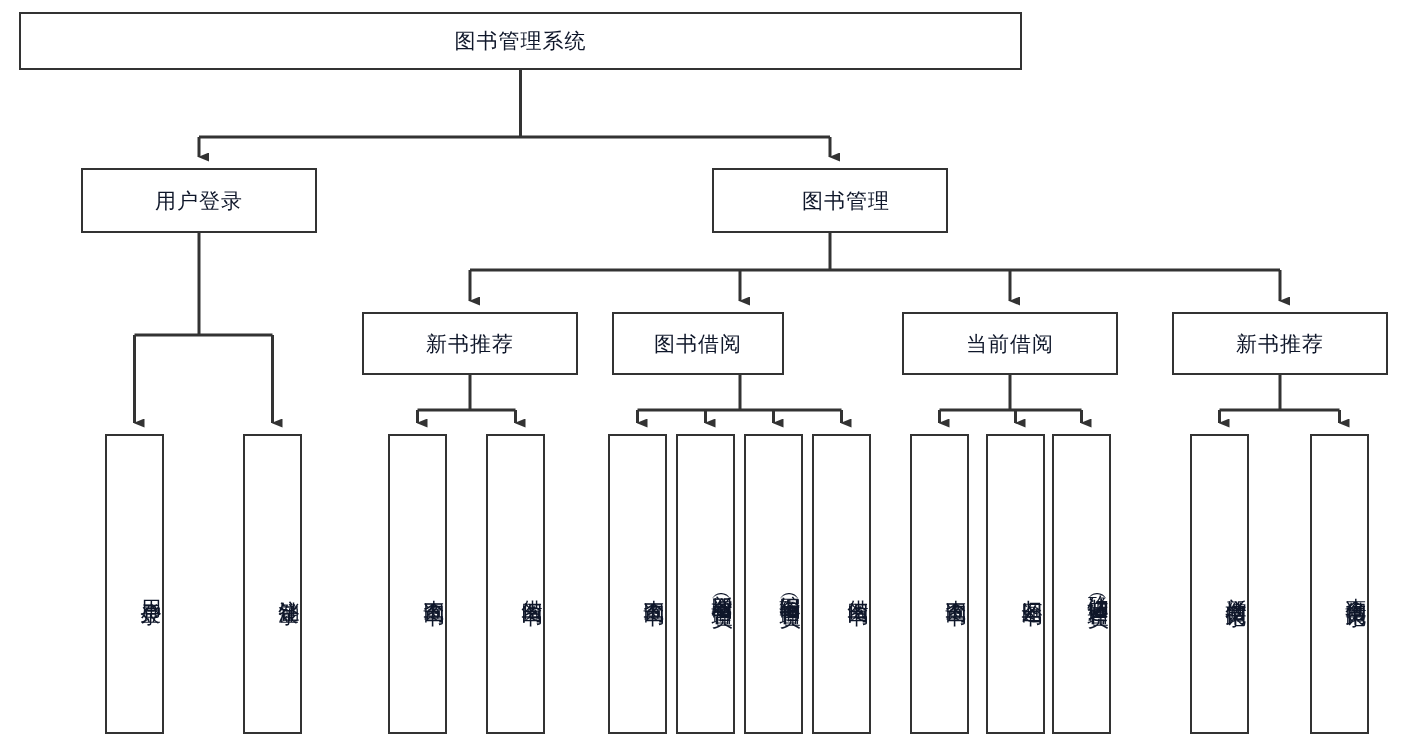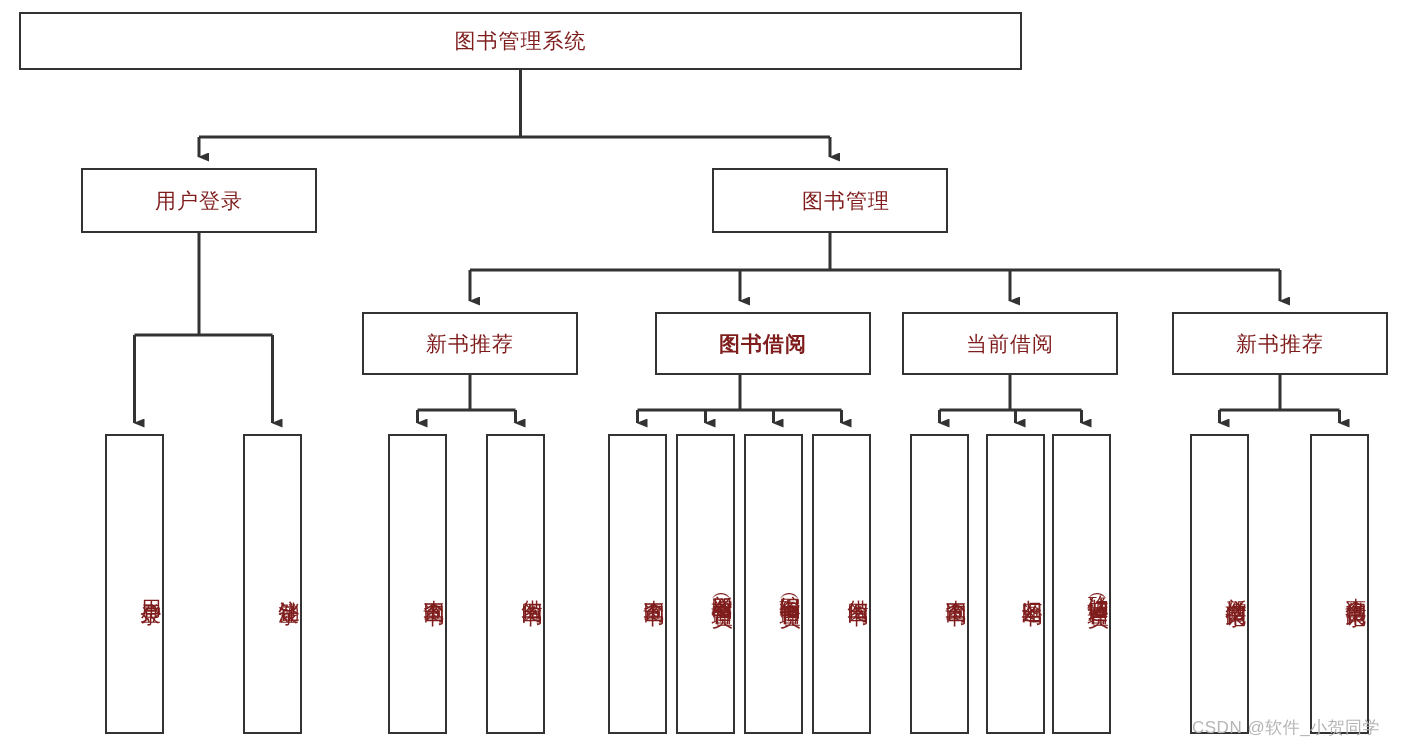--- a/index.html
+++ b/index.html
@@ -26,21 +26,21 @@
     pointer-events: none;
   }
   .node {
     position: absolute;
     box-sizing: border-box;
     background: #ffffff;
     border: 2px solid #333333;
     display: flex;
     align-items: center;
     justify-content: center;
-    color: #7f1d1d;
+    color: #0f172a;
   }
   .node.horiz {
     font-size: 21px;
     letter-spacing: 1px;
   }
   .node.vert {
     writing-mode: vertical-rl;
     text-orientation: upright;
     font-size: 21px;
     line-height: 1.08;
@@ -115,21 +115,21 @@
       </div>
       <div class="node horiz" style="left: 81px; top: 168px; width: 236px; height: 65px; border-color: rgb(51, 51, 51);">
         <span class="node-label">用户登录</span>
       </div>
       <div class="node horiz" style="left: 712px; top: 168px; width: 236px; height: 65px; border-color: rgb(51, 51, 51); padding-left: 32px;">
         <span class="node-label">图书管理</span>
       </div>
       <div class="node horiz" style="left: 362px; top: 312px; width: 216px; height: 63px; border-color: rgb(51, 51, 51);">
         <span class="node-label">新书推荐</span>
       </div>
-      <div class="node horiz" style="left: 655px; top: 312px; width: 216px; height: 63px; border-color: rgb(51, 51, 51); font-weight: bold;">
+      <div class="node horiz" style="left: 612px; top: 312px; width: 172px; height: 63px; border-color: rgb(51, 51, 51);">
         <span class="node-label">图书借阅</span>
       </div>
       <div class="node horiz" style="left: 902px; top: 312px; width: 216px; height: 63px; border-color: rgb(51, 51, 51);">
         <span class="node-label">当前借阅</span>
       </div>
       <div class="node horiz" style="left: 1172px; top: 312px; width: 216px; height: 63px; border-color: rgb(51, 51, 51);">
         <span class="node-label">新书推荐</span>
       </div>
       <div class="node vert" style="left: 105px; top: 434px; width: 59px; height: 300px; border-color: rgb(51, 51, 51);">
         <span class="node-label">用户登录</span>
@@ -165,15 +165,14 @@
         <span class="node-label">确认归还（管理员）</span>
       </div>
       <div class="node vert" style="left: 1190px; top: 434px; width: 59px; height: 300px; border-color: rgb(51, 51, 51);">
         <span class="node-label">新增借阅记录</span>
       </div>
       <div class="node vert" style="left: 1310px; top: 434px; width: 59px; height: 300px; border-color: rgb(51, 51, 51);">
         <span class="node-label">查询借阅记录</span>
       </div>
     </div>
 
-  <div class="watermark" style="left: 1192px; top: 716px; color: rgb(181, 181, 181);">CSDN @软件_小贺同学</div>
 
 </div>
 
 </body></html>

